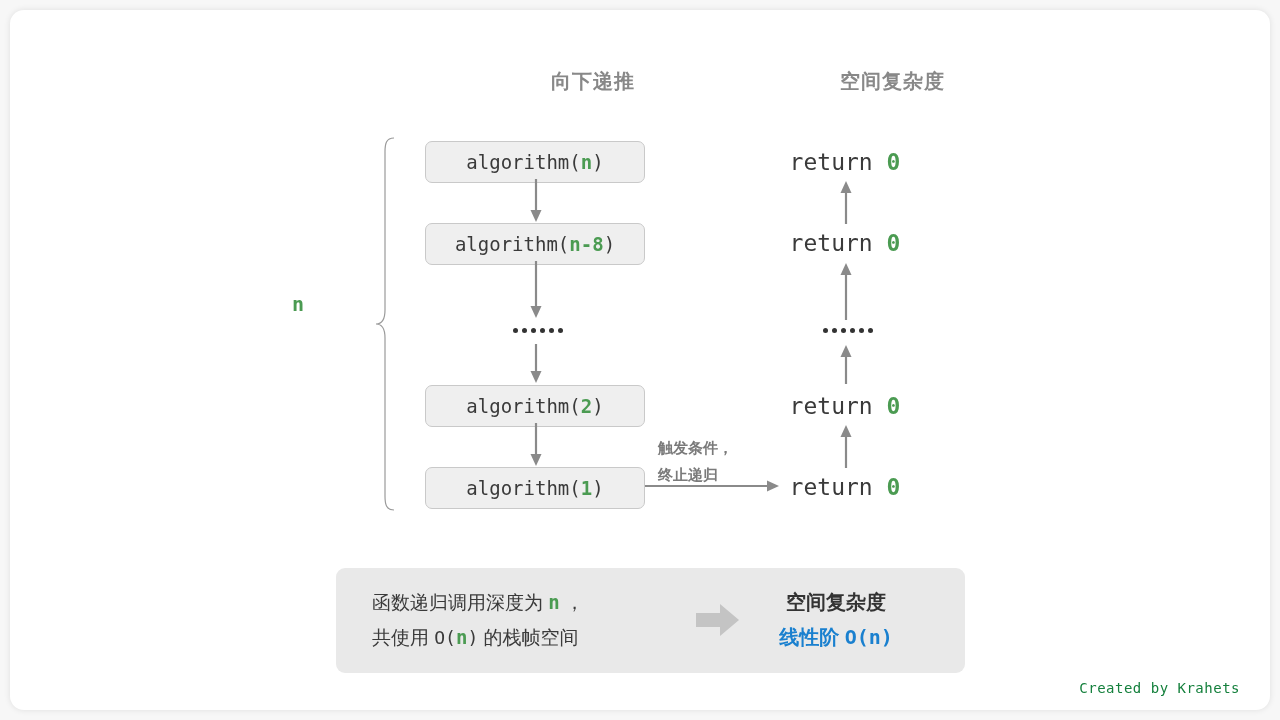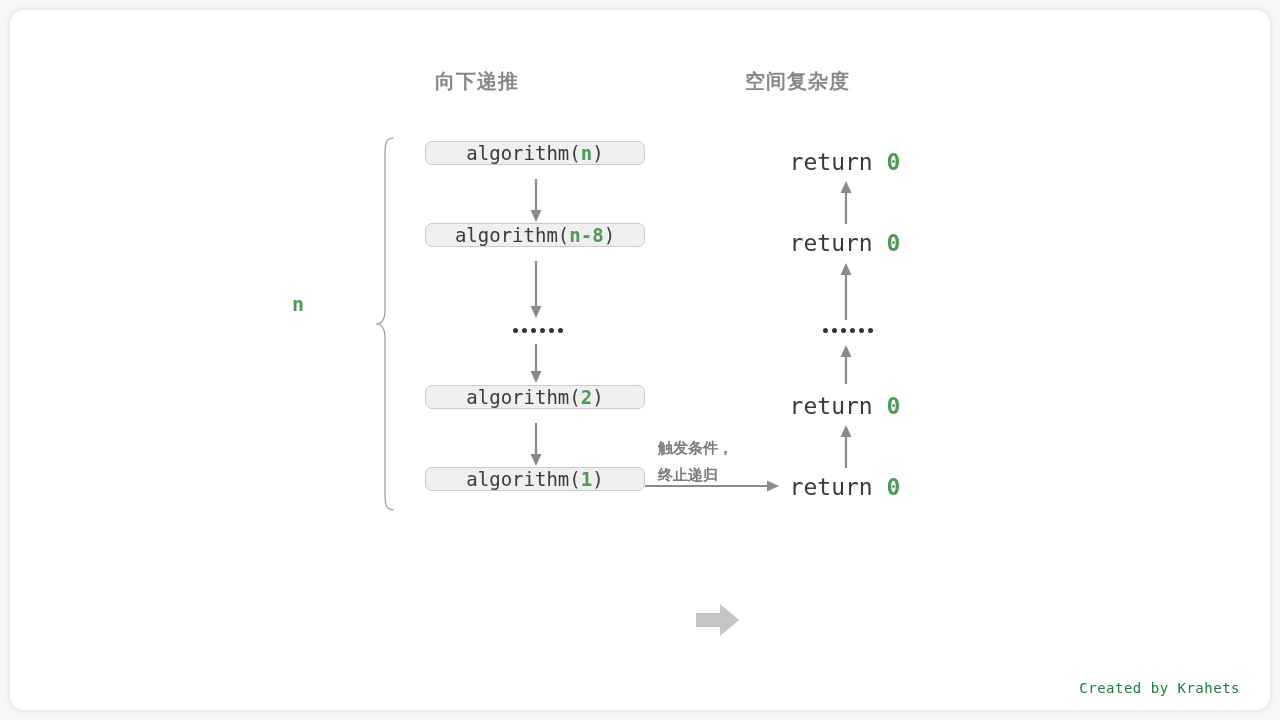--- a/index.html
+++ b/index.html
@@ -24,29 +24,29 @@
     box-shadow: 0 0 6px rgba(0,0,0,0.10);
   }
   .abs { position: absolute; }
 
   
   .col-header {
     font-family: Liberation Sans, sans-serif;
     font-size: 20px;
     font-weight: bold;
     color: #888888;
-    text-align: left;
+    text-align: right;
     letter-spacing: 1px;
     white-space: nowrap;
   }
 
   
   .call-box {
     width: 220px;
-    height: 24px;
+    height: 42px;
     box-sizing: border-box;
     background: #efefef;
     border: 1px solid #c9c9c9;
     border-radius: 7px;
     display: flex;
     align-items: center;
     justify-content: center;
     font-family: "DejaVu Sans Mono", monospace;
     font-size: 19px;
     color: #3a3a3a;
@@ -304,20 +304,32 @@
 
   <svg class="abs varrow" style="left:828px; top:414px;" width="16" height="44">
     <line x1="8" y1="44" x2="8" y2="10" stroke="#8a8a8a" stroke-width="2.2"></line>
     <path d="M 8 1 L 2.5 13 L 13.5 13 Z" fill="#8a8a8a"></path>
   </svg>
 
   <div class="abs ret" style="left:735px; top:464px;">
     <span>return </span><span class="zero">0</span>
   </div>
 
+  <div class="abs" id="summary">
+
+    <div class="sum-left">
+      <div><span>函数递归调用深度为 </span><span class="g">n</span><span> ，</span></div>
+      <div><span>共使用 </span><span class="mono">O(</span><span class="g">n</span><span class="mono">)</span><span> 的栈帧空间</span></div>
+    </div>
+
+    <div class="sum-right">
+      <span class="title">空间复杂度</span>
+      <span class="value"><span>线性阶 </span><span class="mono">O(n)</span></span>
+    </div>
+  </div>
 
   <svg class="abs" id="sum-arrow" viewBox="0 0 44 34">
     <path d="M 0 10 L 24 10 L 24 1 L 43 17 L 24 33 L 24 24 L 0 24 Z" fill="#c4c4c4"></path>
   </svg>
 
   <div class="abs" id="credit">Created by Krahets</div>
 
 </div>
 
 </body></html>

